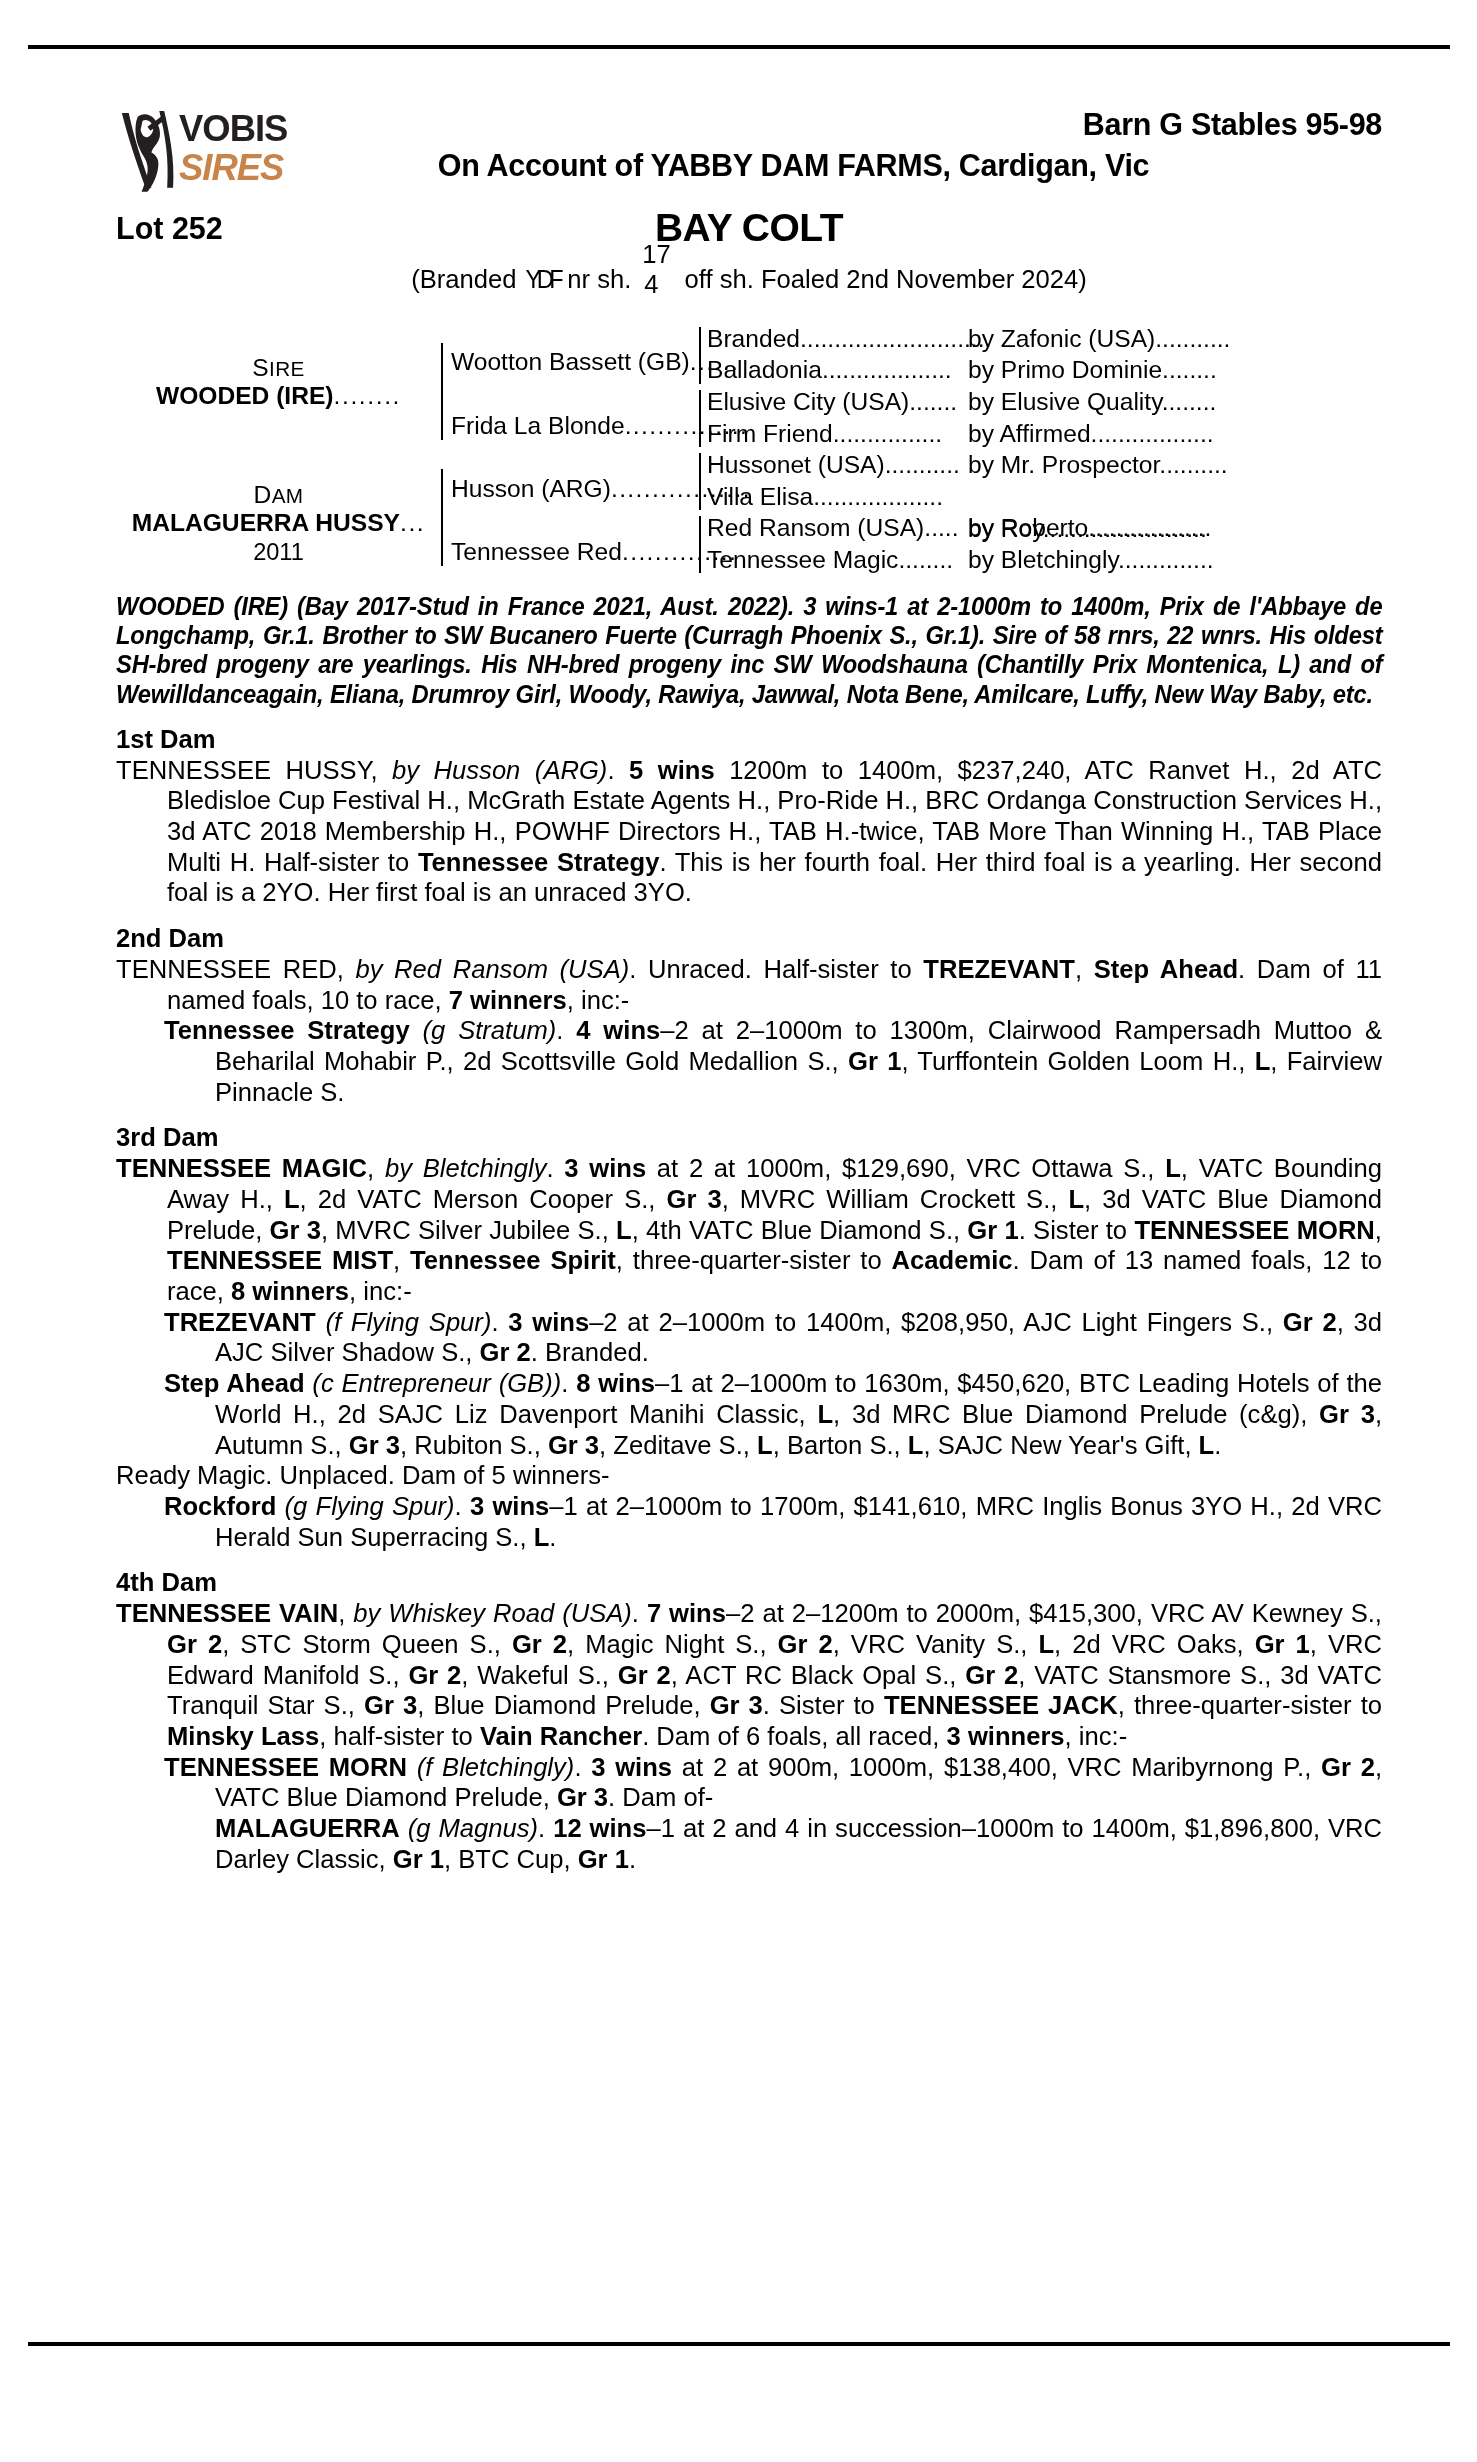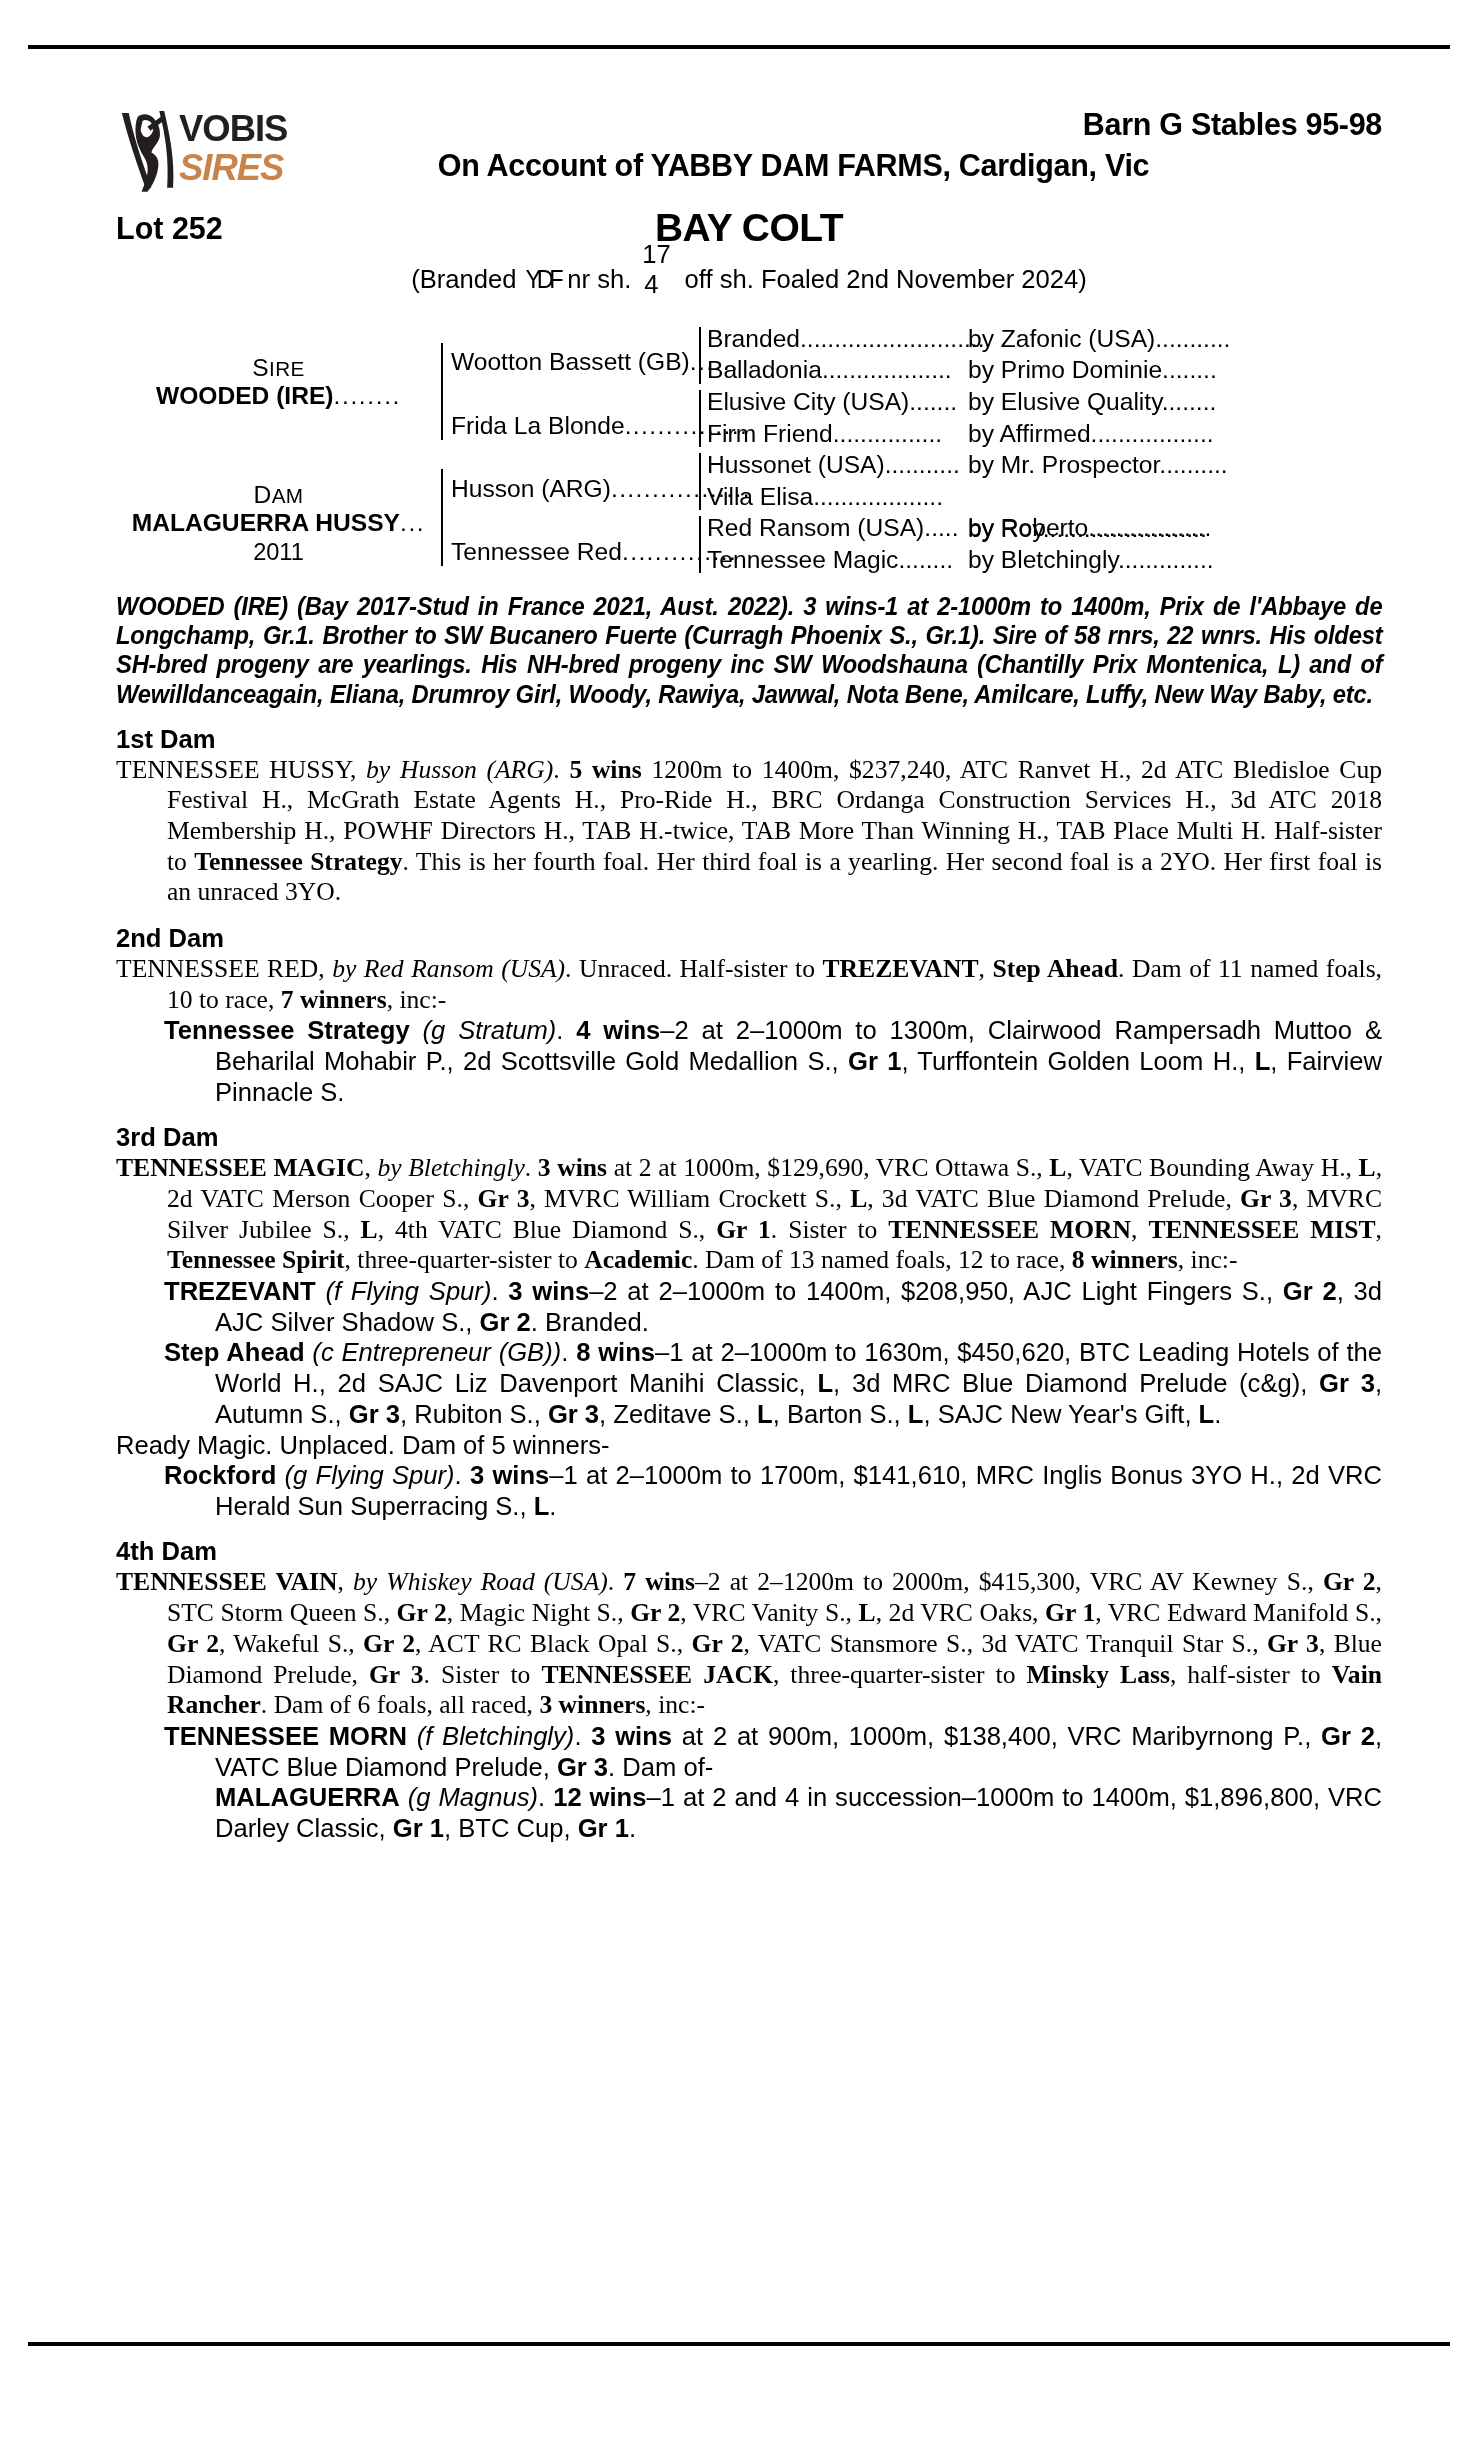--- a/index.html
+++ b/index.html
@@ -208,21 +208,21 @@
     font-weight: bold;
     margin-top: 15.8px;
     margin-bottom: 1px;
   }
   .para {
     font-size: 25.6px;
     line-height: 1.2;
     text-align: justify;
     margin-bottom: 0px;
   }
-  .hang1 { padding-left: 51px; text-indent: -51px; font-family: Liberation Serif, serif; }
+  .hang1 { padding-left: 51px; text-indent: -51px; }
   .hang2 { padding-left: 99px; text-indent: -51px; }
   .hang3 { padding-left: 99px; text-indent: 0px; }
   .hang4 { padding-left: 51px; text-indent: 0px; }
   b { font-weight: bold; }
   i { font-style: italic; }
   .last-line-left { text-align: left; }
 </style>
 </head>
 <body>
 

